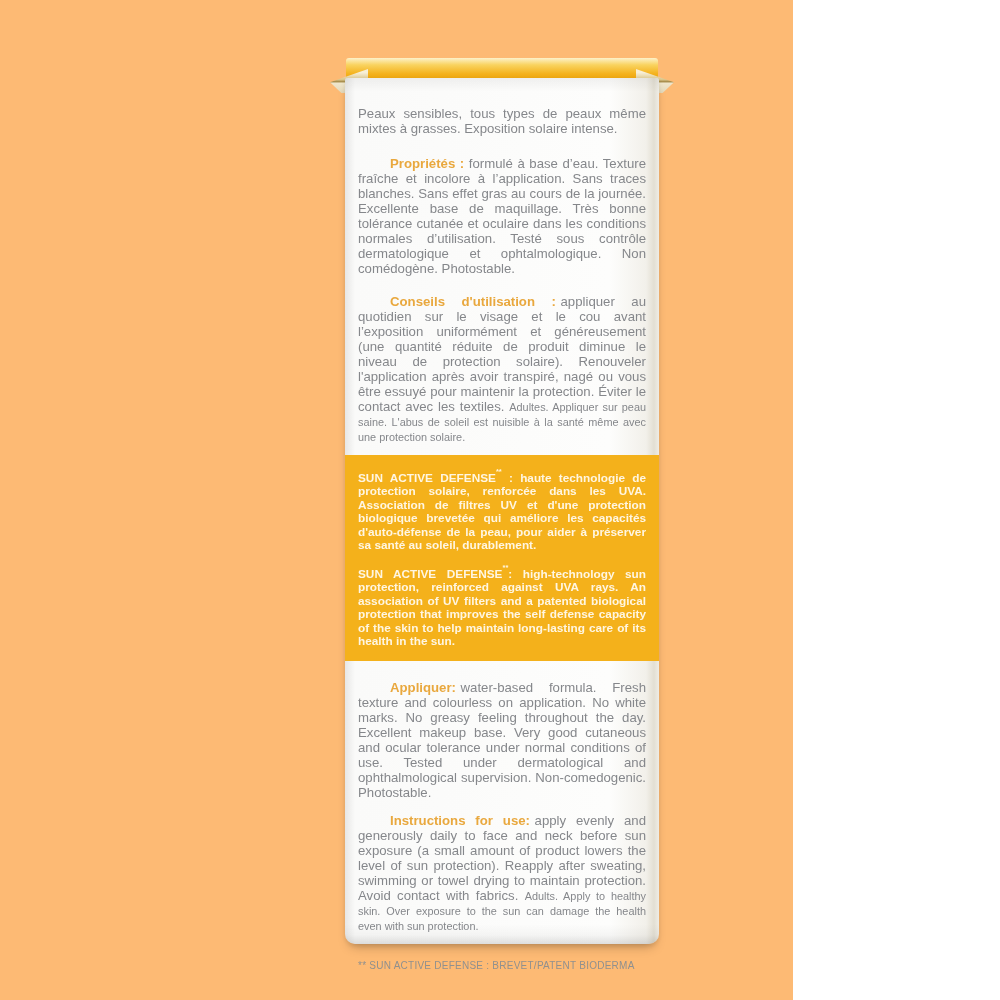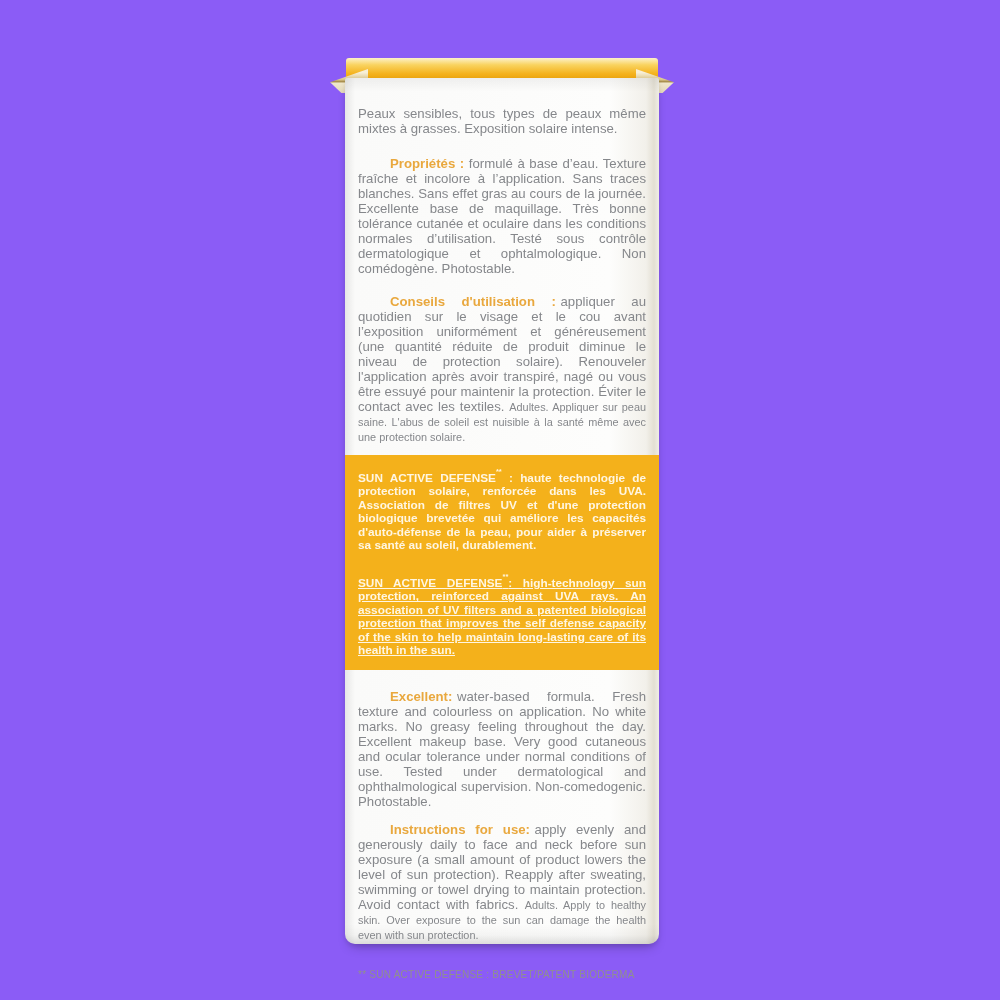--- a/index.html
+++ b/index.html
@@ -2,21 +2,21 @@
 <html style="--band-yellow: #f4b11b; --heading-amber: #e9a83e; --body-grey: #85878b; --band-text: #fff6e2;"><head>
 <meta charset="utf-8">
 <style>
   html, body { margin: 0; padding: 0; }
   body {
     width: 1000px; height: 1000px;
     background: #ffffff;
     font-family: "Liberation Sans", "DejaVu Sans", sans-serif;
     overflow: hidden;
   }
-  .stage { position: relative; width: 1000px; height: 1000px; background: #8b5cf6; }
+  .stage { position: relative; width: 793px; height: 1000px; background: #fdba74; }
 
   
   .box { position: absolute; left: 345px; top: 58px; width: 314px; height: 886px; }
 
   .flap {
     position: absolute; left: 1px; right: 1px; top: 0; height: 23px;
     background: linear-gradient(to bottom, #fdf2ca 0%, #f9d express 0, #f9d35f 30%, var(--band-yellow, #f3b015) 70%, #e8a00c 100%);
     background: linear-gradient(to bottom, #fdf2ca 0%, #f9d35f 30%, var(--band-yellow, #f3b015) 70%, #e8a00c 100%);
     border-radius: 3px 3px 0 0;
   }
@@ -49,21 +49,21 @@
 
   .band {
     margin-top: 11px;
     background: var(--band-yellow, #f3b015);
     padding: 13px 13px 12px 13px;
     color: var(--band-text, #fff6e2);
     font-weight: 700; font-size: 11.8px; line-height: 13.5px;
     text-align: justify;
   }
   .band p { margin: 0; }
-  .band .band-en { margin-top: 20px; text-decoration: underline; }
+  .band .band-en { margin-top: 11px; }
   .band sup { font-size: 7.5px; position: relative; top: -3px; font-weight: 700; }
 
   .intro-en   { margin-top: 15px !important; }
   .prop-en    { margin-top: 19px !important; }
   .instr-en   { margin-top: 13px !important; }
 
   .footnote {
     margin-top: 27px !important;
     font-size: 10px; line-height: 12px; letter-spacing: 0.25px;
     color: #90908e; text-align: left;
@@ -89,21 +89,21 @@
         <p class="usage-fr"><span class="h">Conseils d'utilisation :</span><span>appliquer au quotidien sur le visage et le cou avant l’exposition uniformément et généreusement (une quantité réduite de produit diminue le niveau de protection solaire). Renouveler l'application après avoir transpiré, nagé ou vous être essuyé pour maintenir la protection. Éviter le contact avec les textiles.</span> <span class="small">Adultes. Appliquer sur peau saine. L'abus de soleil est nuisible à la santé même avec une protection solaire.</span></p>
       </div>
 
       <div class="band">
         <p class="band-fr"><span>SUN ACTIVE DEFENSE</span><sup>**</sup><span> : </span><span>haute technologie de protection solaire, renforcée dans les UVA. Association de filtres UV et d'une protection biologique brevetée qui améliore les capacités d'auto-défense de la peau, pour aider à préserver sa santé au soleil, durablement.</span></p>
         <p class="band-en"><span>SUN ACTIVE DEFENSE</span><sup>**</sup><span>: </span><span>high-technology sun protection, reinforced against UVA rays. An association of UV filters and a patented biological protection that improves the self defense capacity of the skin to help maintain long-lasting care of its health in the sun.</span></p>
       </div>
 
       <div class="sec">
 
-        <p class="prop-en"><span class="h">Excellent:</span><span>water-based formula. Fresh texture and colourless on application. No white marks. No greasy feeling throughout the day. Excellent makeup base. Very good cutaneous and ocular tolerance under normal conditions of use. Tested under dermatological and ophthalmological supervision. Non-comedogenic. Photostable.</span></p>
+        <p class="prop-en"><span class="h">Appliquer:</span><span>water-based formula. Fresh texture and colourless on application. No white marks. No greasy feeling throughout the day. Excellent makeup base. Very good cutaneous and ocular tolerance under normal conditions of use. Tested under dermatological and ophthalmological supervision. Non-comedogenic. Photostable.</span></p>
 
         <p class="instr-en"><span class="h">Instructions for use:</span><span>apply evenly and generously daily to face and neck before sun exposure (a small amount of product lowers the level of sun protection). Reapply after sweating, swimming or towel drying to maintain protection. Avoid contact with fabrics.</span> <span class="small">Adults. Apply to healthy skin. Over exposure to the sun can damage the health even with sun protection.</span></p>
 
         <p class="footnote">** SUN ACTIVE DEFENSE : BREVET/PATENT BIODERMA</p>
       </div>
 
     </div>
   </div>
 </div>
 

